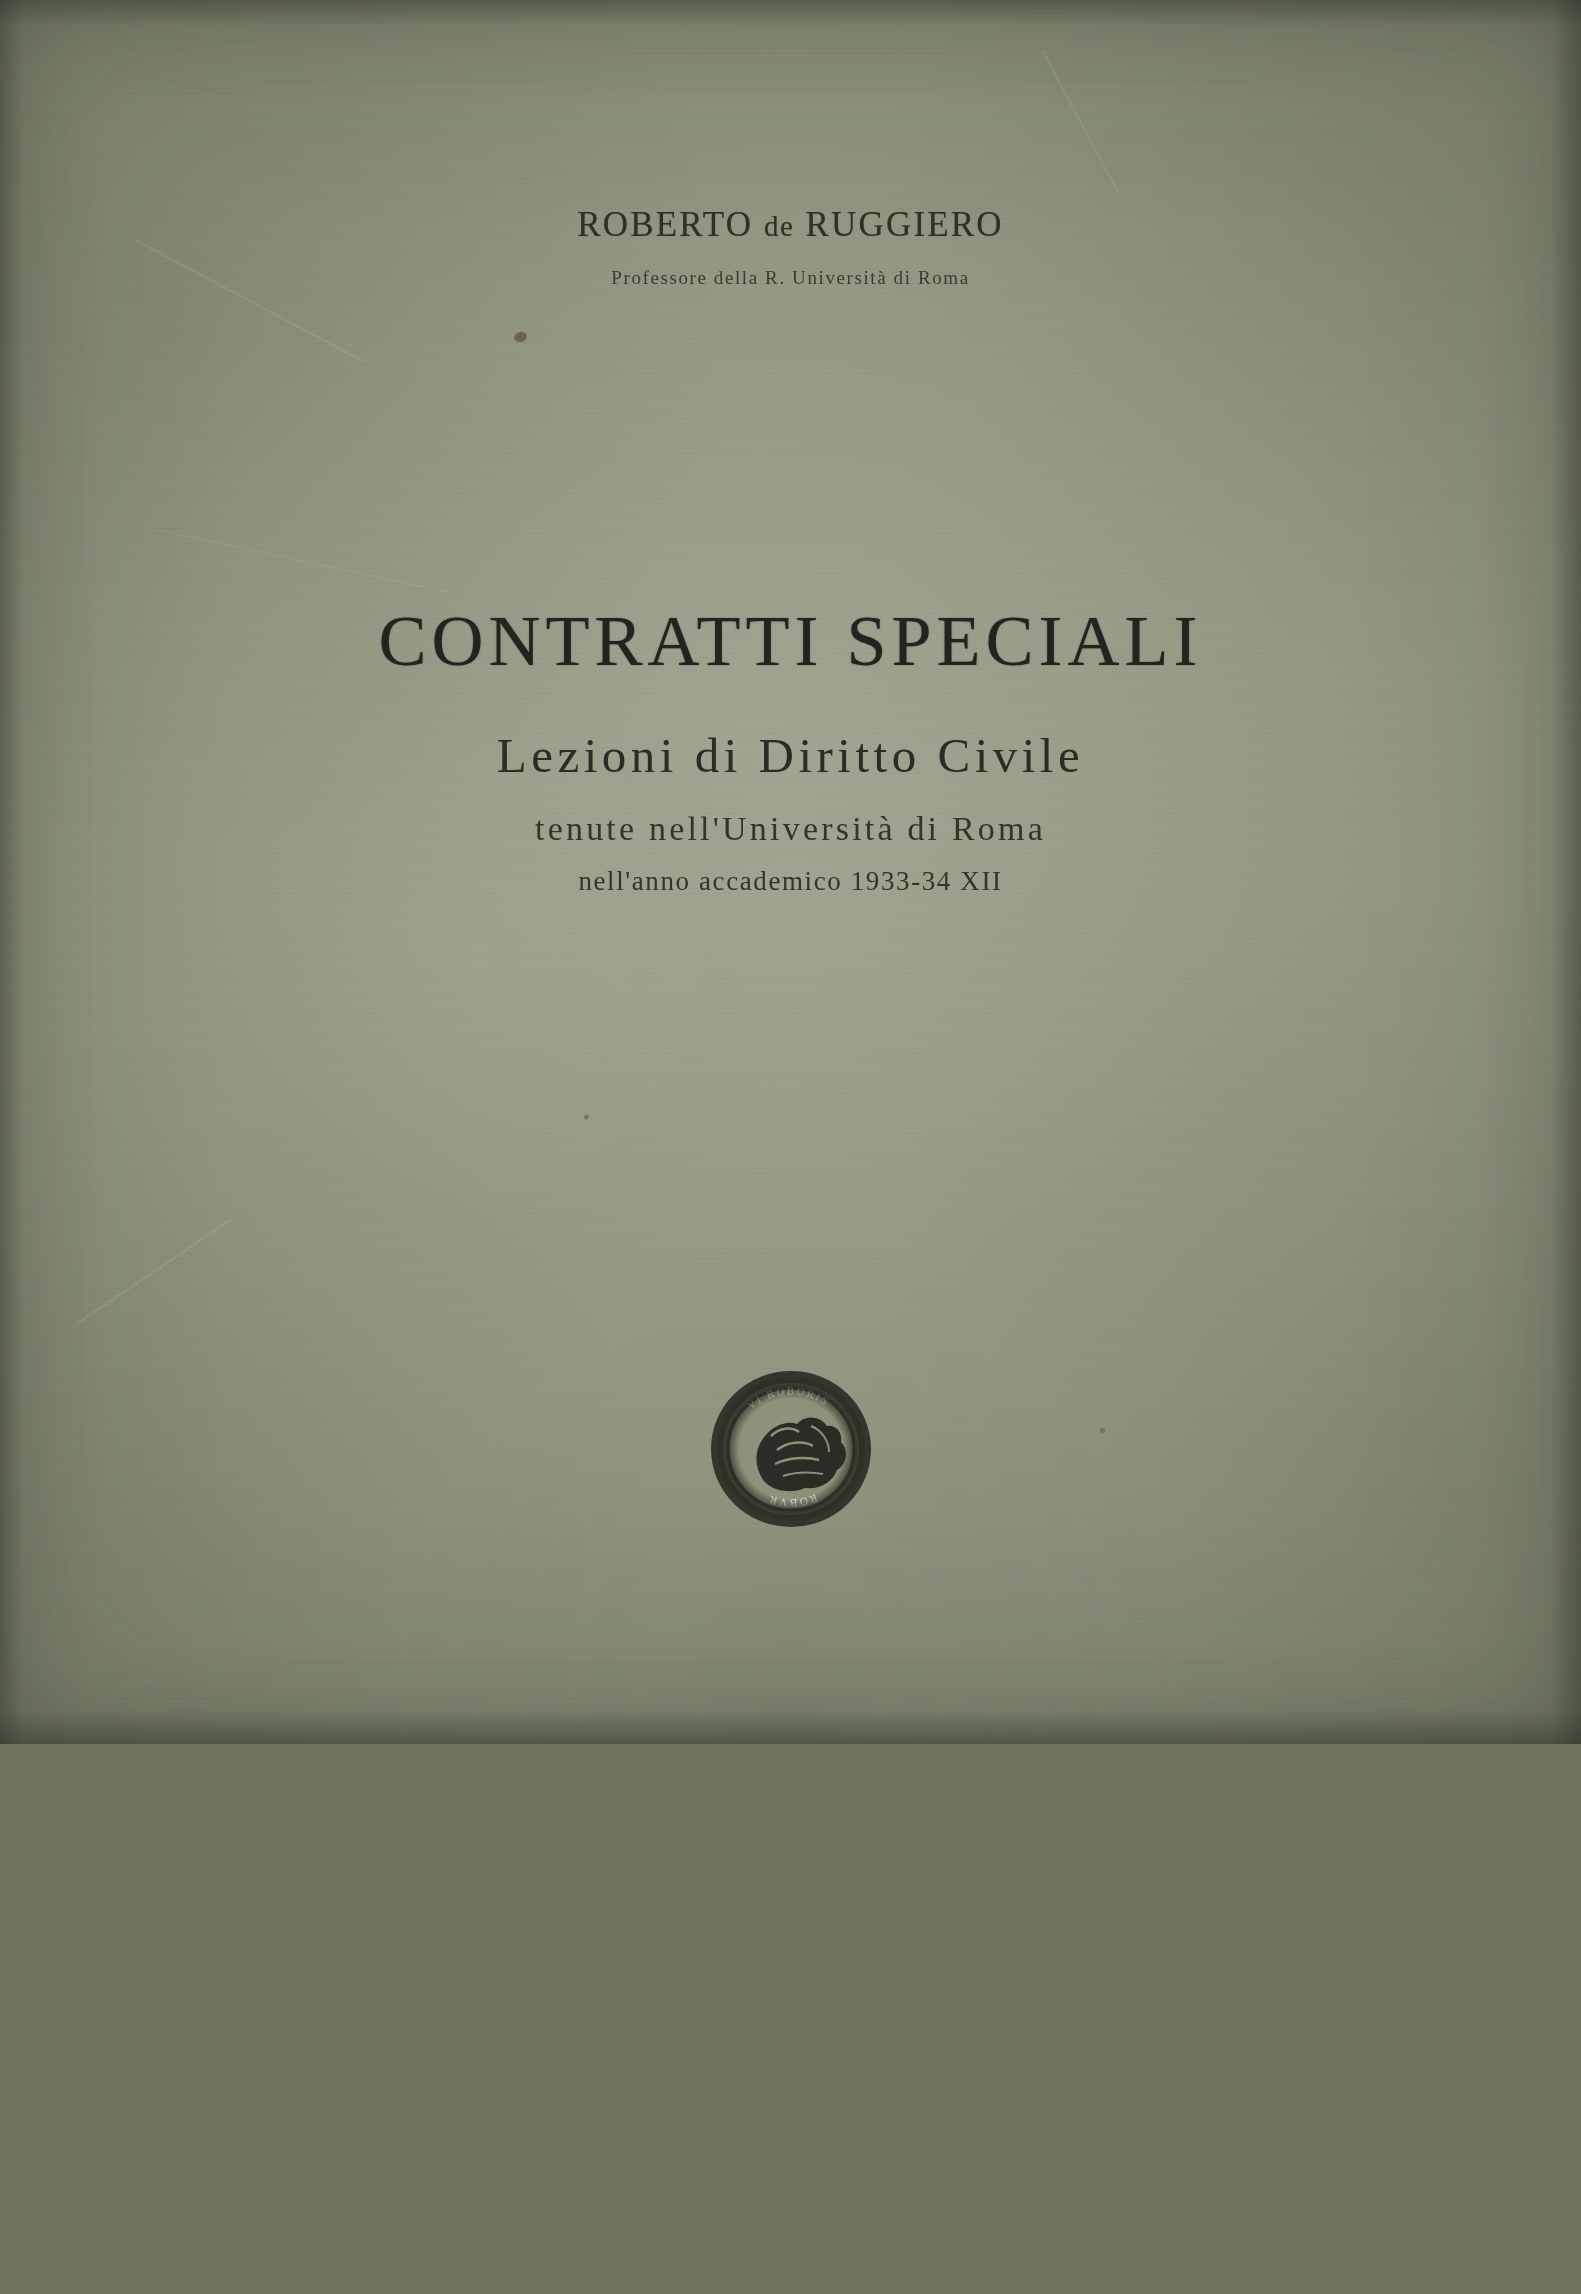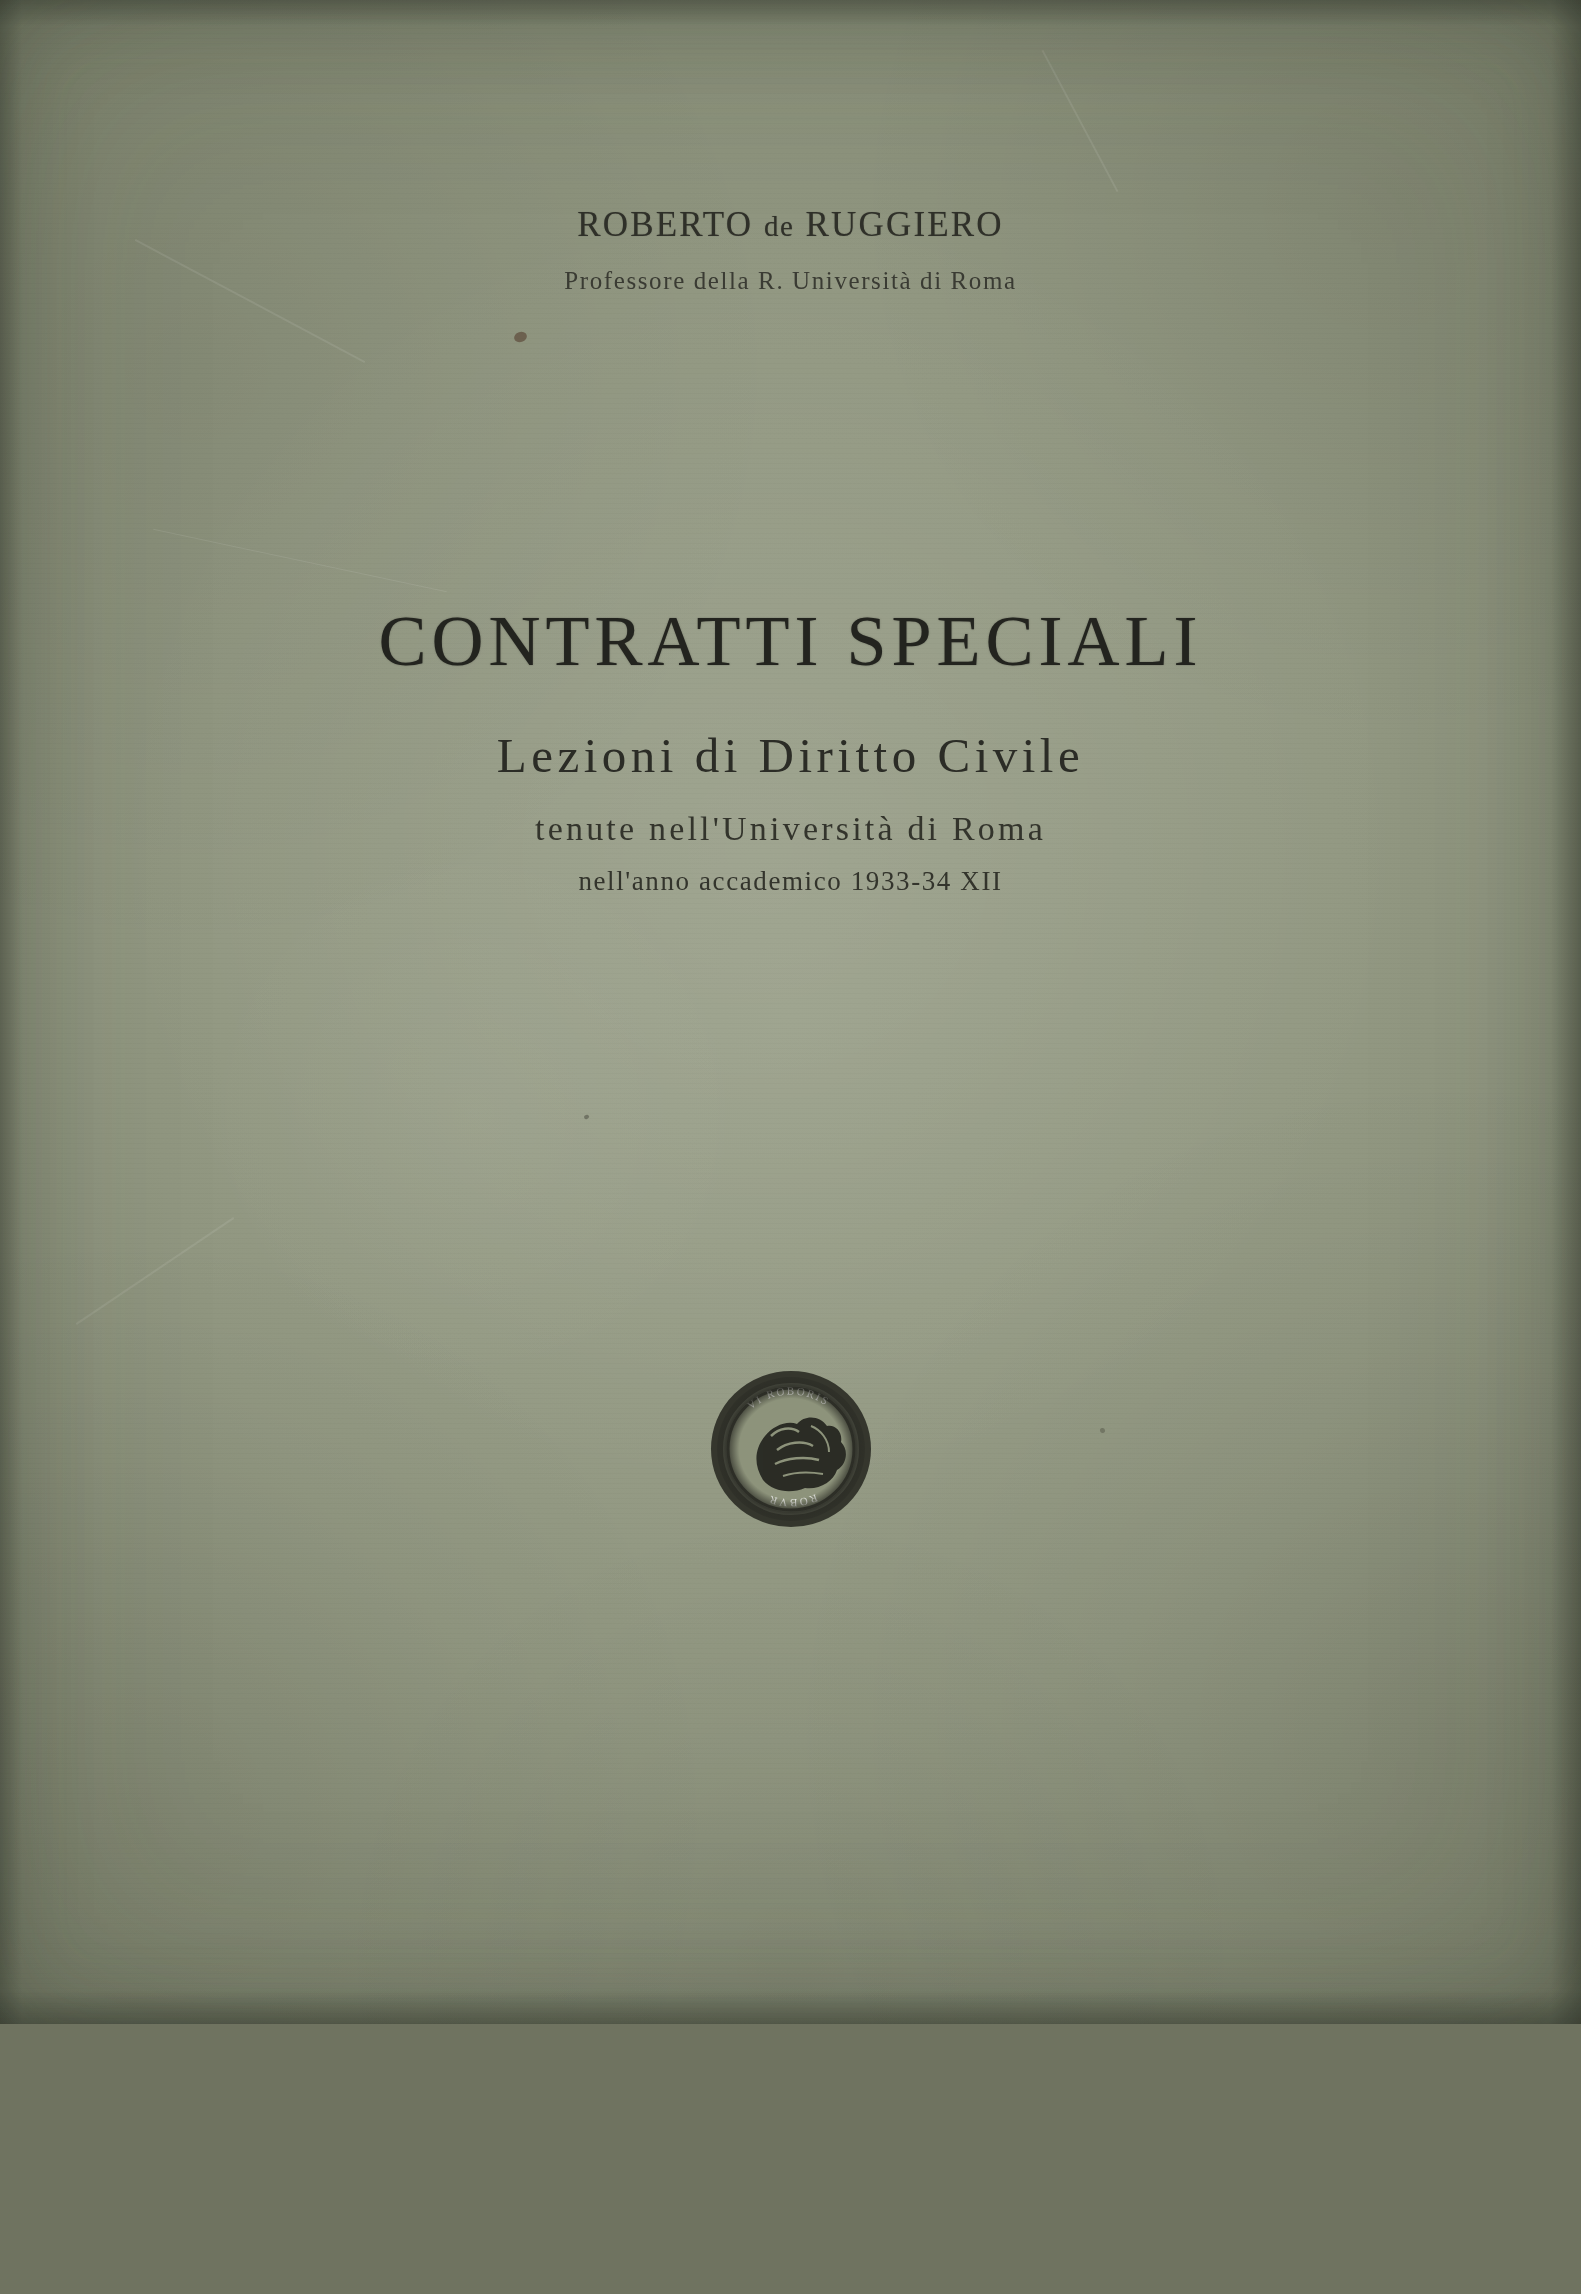--- a/index.html
+++ b/index.html
@@ -10,21 +10,21 @@
   body {
     width: 1581px;
     height: 2294px;
     overflow: hidden;
     font-family: "Liberation Serif", serif;
   }
 
   .page {
     position: relative;
     width: 1581px;
-    height: 2024px;
+    height: 1744px;
     background:
       radial-gradient(ellipse 70% 55% at 48% 42%, rgba(255,255,255,0.07) 0%, rgba(255,255,255,0.0) 60%),
       radial-gradient(ellipse 90% 80% at 50% 50%, #9aa08a 0%, #919781 45%, #848a74 72%, #767c66 100%);
     overflow: hidden;
   }
 
   
   .texture-lines {
     position: absolute;
     inset: 0;
@@ -72,21 +72,21 @@
     letter-spacing: 2.2px;
     color: #2f3029;
     font-weight: 400;
     font-family: "Liberation Serif", serif;
     text-shadow: 0 0 1px rgba(60,60,50,0.45);
   }
   .author .small-name { font-size: 29px; letter-spacing: 1.5px; }
 
   .affiliation {
     margin-top: 22px;
-    font-size: 25px;
+    font-size: 19px;
     letter-spacing: 1.6px;
     color: #3a3b33;
     font-family: "Liberation Serif", serif;
   }
 
   .title-block { position: absolute; top: 600px; left: 0; right: 0; }
 
   .title {
     font-size: 72px;
     letter-spacing: 5px;

